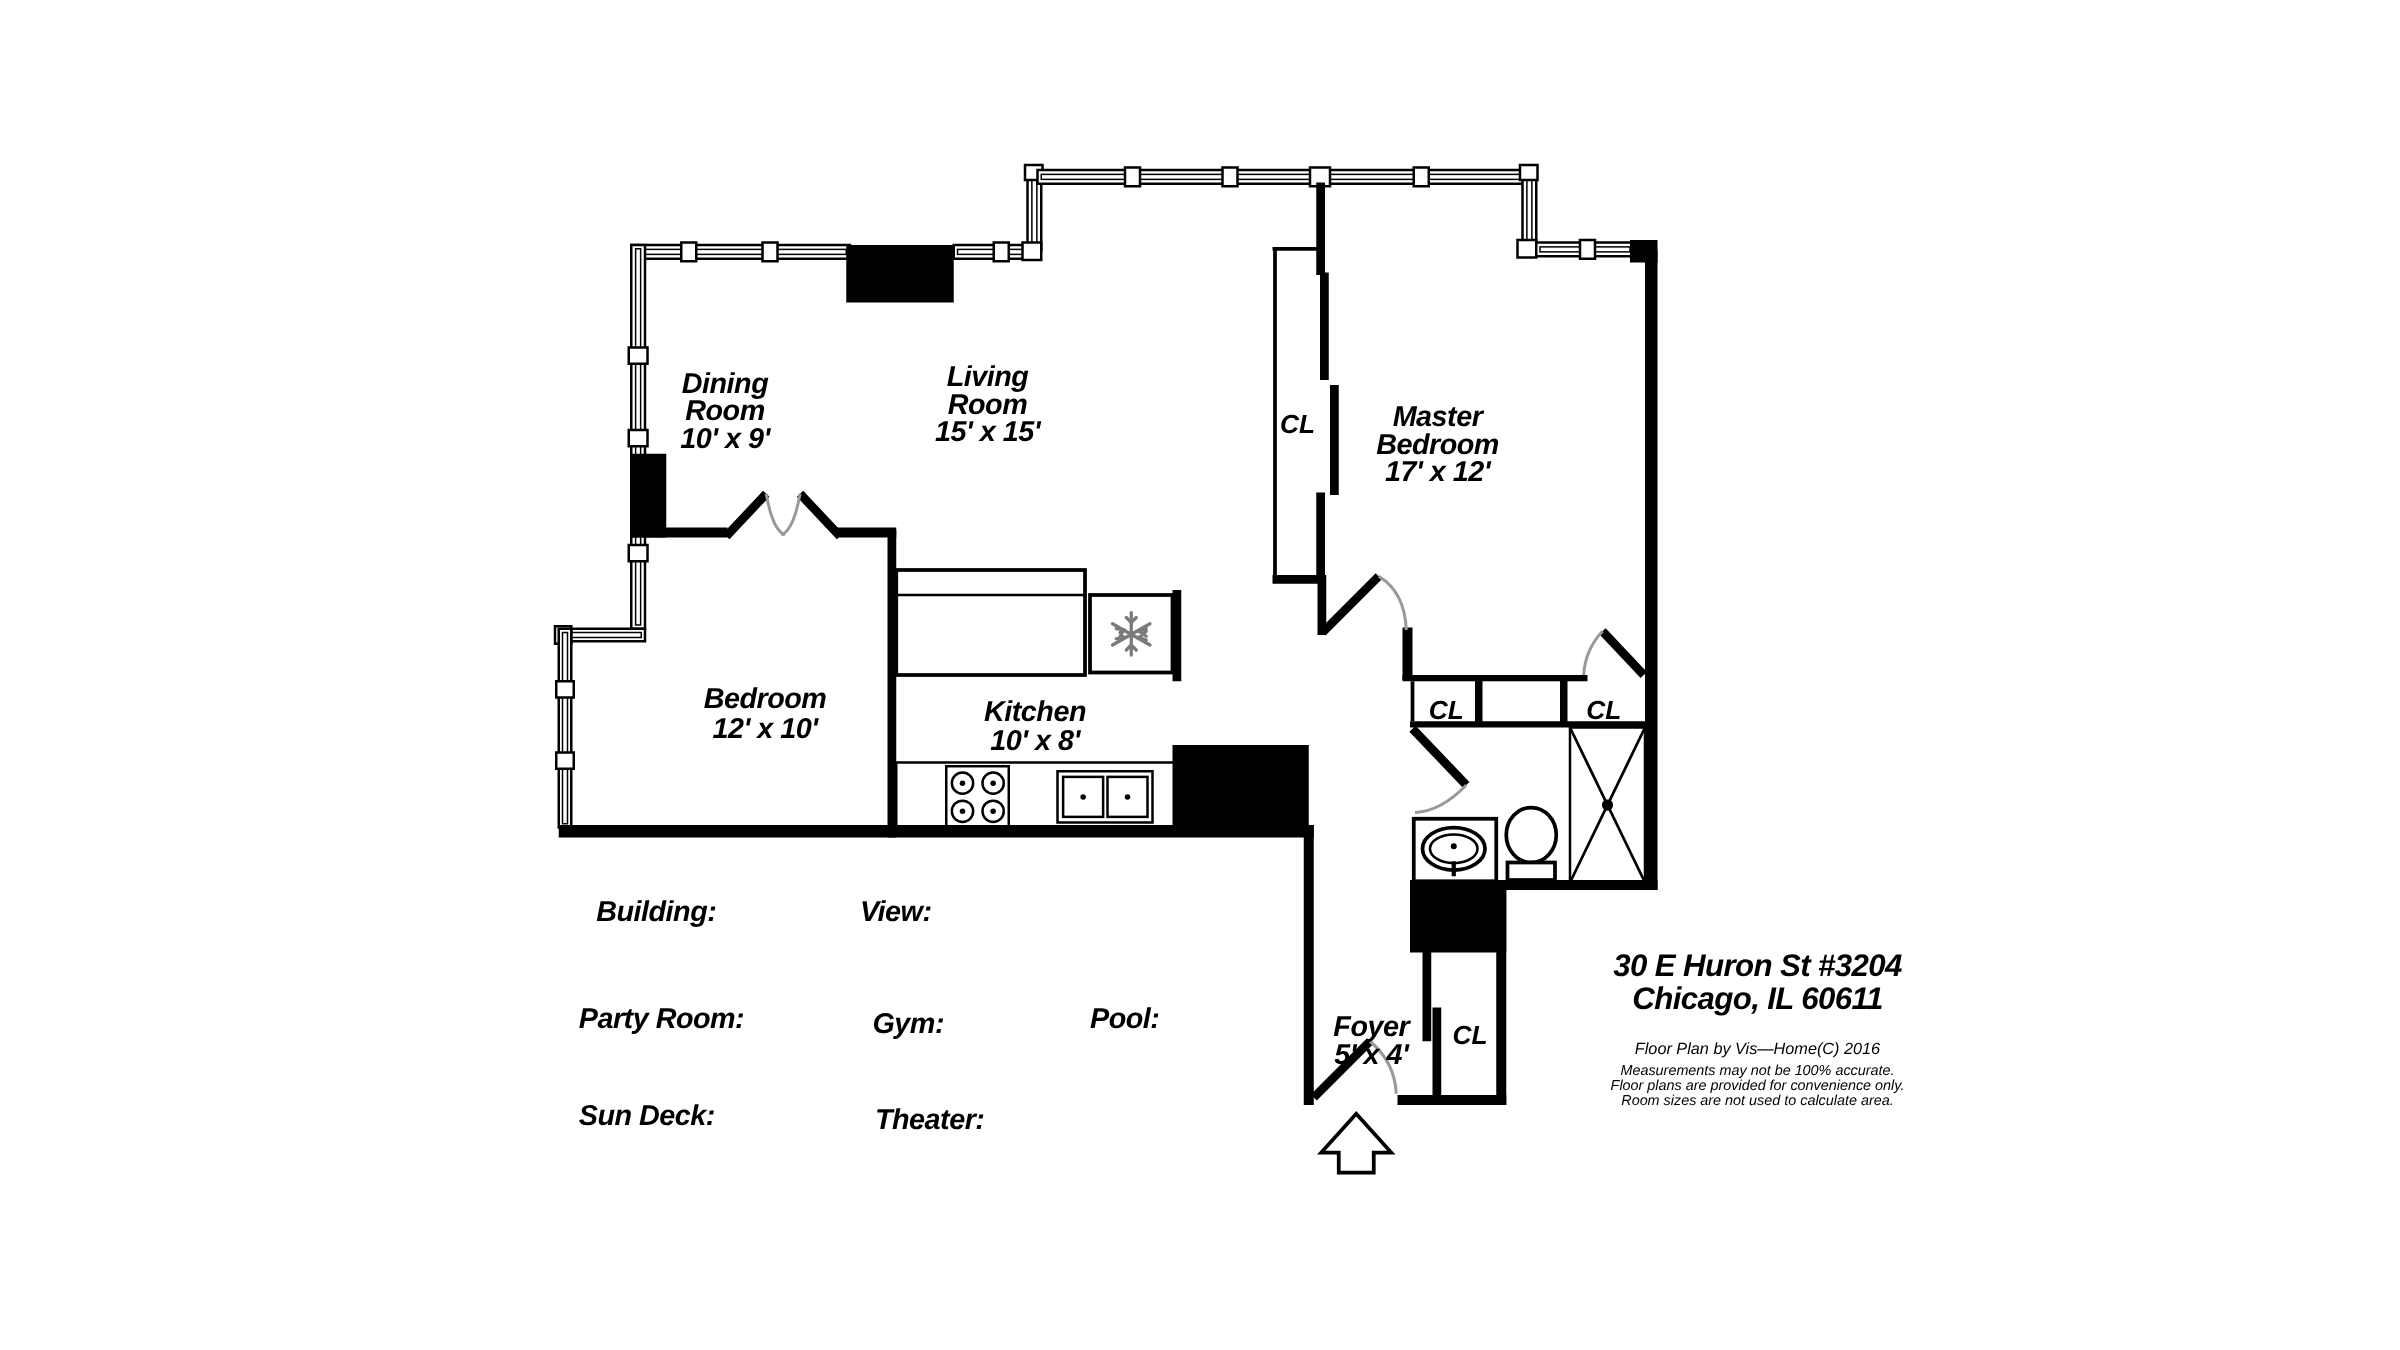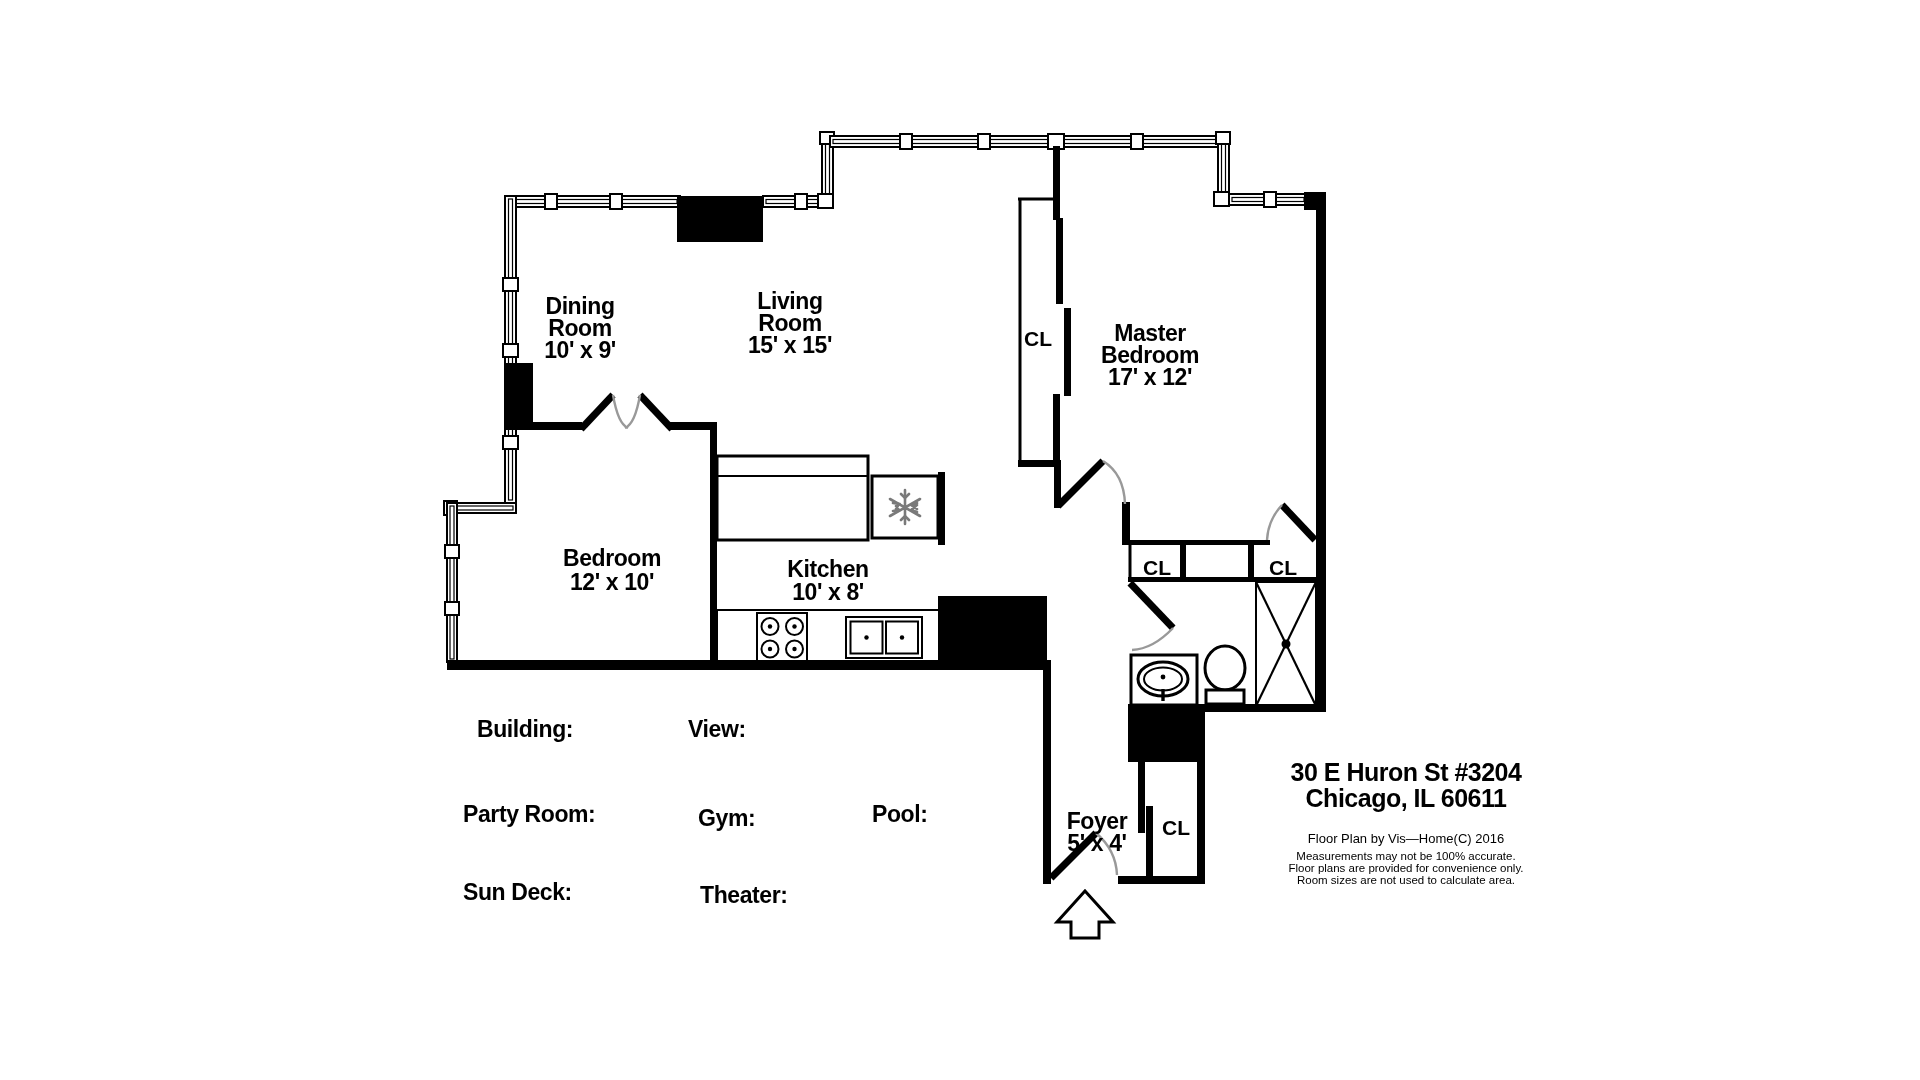--- a/index.html
+++ b/index.html
@@ -1,17 +1,17 @@
 <!DOCTYPE html>
 <html><head>
 <meta charset="utf-8">
 <style>
   html,body{margin:0;padding:0;background:#ffffff;}
   .stage{position:relative;width:1744px;height:1080px;background:#ffffff;overflow:hidden;
-         font-family:"Liberation Sans", sans-serif;}
+         font-family:"Liberation Sans", sans-serif;font-style:italic;}
   svg{position:absolute;left:0;top:0;}
   text{fill:#000000;}
   .room-label{font-family:"Liberation Sans", sans-serif;font-size:23px;font-weight:bold;letter-spacing:-0.4px;text-anchor:middle;}
   .cl-label{font-family:"Liberation Sans", sans-serif;font-size:21px;font-weight:bold;text-anchor:middle;}
   .amenity{font-family:"Liberation Sans", sans-serif;font-size:23px;font-weight:bold;letter-spacing:-0.4px;text-anchor:start;}
   .addr{font-family:"Liberation Sans", sans-serif;font-size:25px;font-weight:bold;letter-spacing:-0.5px;text-anchor:middle;}
   .credit{font-family:"Liberation Sans", sans-serif;font-size:13px;font-weight:normal;text-anchor:middle;}
   .fine{font-family:"Liberation Sans", sans-serif;font-size:11.5px;font-weight:normal;text-anchor:middle;}
   .wall{fill:#000000;}
   .winband{fill:#ffffff;stroke:#000000;stroke-width:2;}

